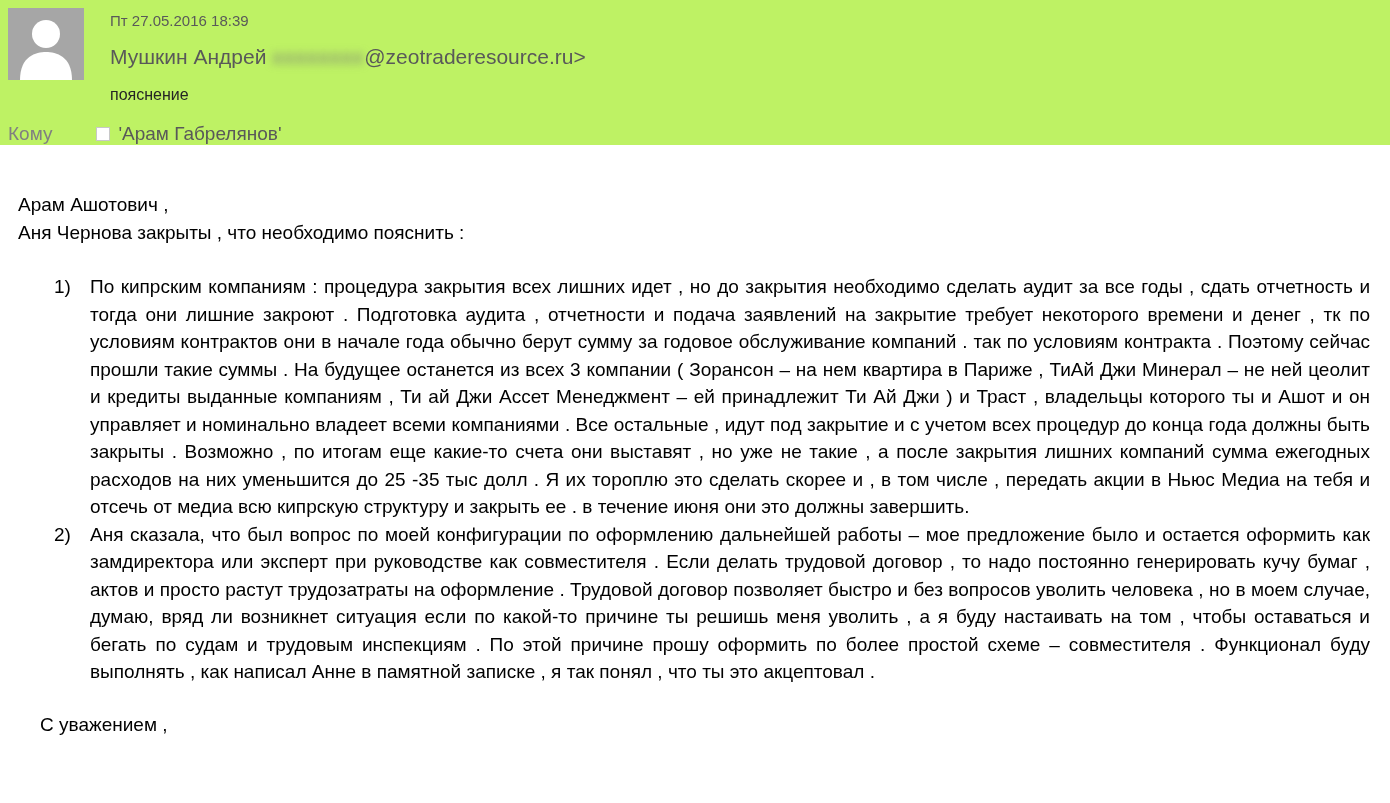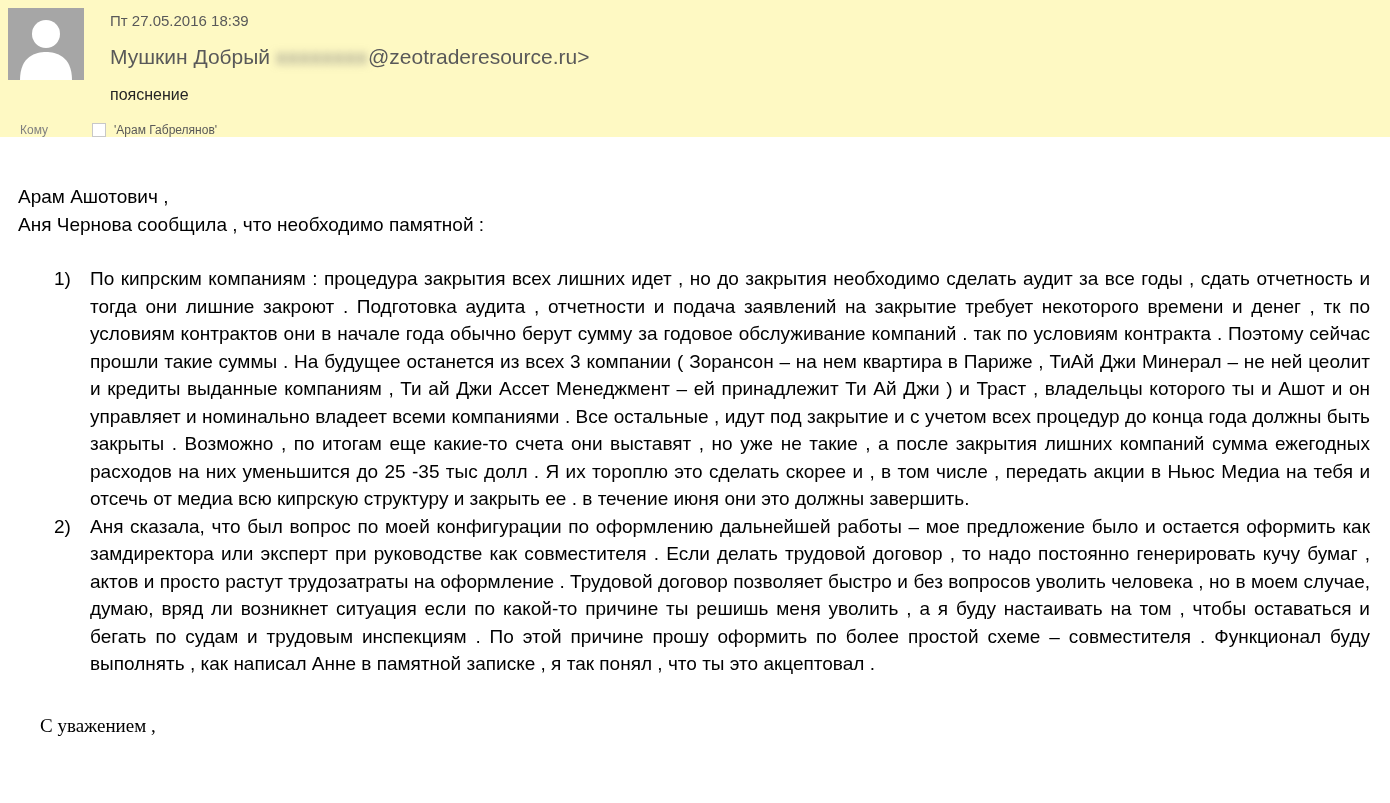--- a/index.html
+++ b/index.html
@@ -7,21 +7,21 @@
   body {
     width: 1390px;
     height: 803px;
     font-family: "Liberation Sans", sans-serif;
     color: #000;
     overflow: hidden;
   }
   .mail-header {
     position: relative;
     padding: 8px 0 0 0;
-    background: #fef9c3;
+    background: #bef264;
   }
   .avatar {
     position: absolute;
     left: 8px;
     top: 8px;
     width: 76px;
     height: 72px;
     background: #a6a6a6;
     overflow: hidden;
   }
@@ -51,22 +51,22 @@
     margin-top: 14px;
     font-size: 16px;
     font-weight: normal;
     color: #252525;
     line-height: 20px;
   }
   .to-row {
     display: flex;
     align-items: center;
     margin-top: 18px;
-    padding-left: 20px;
-    font-size: 12px;
+    padding-left: 8px;
+    font-size: 19px;
     color: #808080;
     text-align: right;
   }
   .to-label { color: #808080; }
   .to-checkbox {
     width: 14px;
     height: 14px;
     border: 1px solid #c8c8c8;
     background: #fff;
     margin-left: 44px;
@@ -93,55 +93,54 @@
   .list-num {
     width: 36px;
     margin-left: 36px;
     flex-shrink: 0;
   }
   .list-text {
     flex: 1;
     text-align: justify;
   }
   .closing-block {
-    margin-top: 34px;
-    font-family: Liberation Serif, serif;
+    margin-top: 25px;
   }
   .closing-line { padding-left: 22px; }
   .signature-line { padding-left: 0; letter-spacing: 1px; }
 </style>
 </head>
 <body>
 
 <div class="mail-header">
   <div class="avatar">
     <svg width="76" height="72" viewBox="0 0 76 72">
       <circle cx="38" cy="26" r="14" fill="#ffffff"></circle>
       <path d="M 12 72 C 12 48 28 44 38 44 C 48 44 64 48 64 72 Z" fill="#ffffff"></path>
     </svg>
   </div>
   <div class="header-text">
     <div class="date-line">Пт 27.05.2016 18:39</div>
     <div class="sender-line">
-      <span>Мушкин Добрый</span>
+      <span>Мушкин Андрей</span>
       <span> </span><span class="obscured">xxxxxxxx</span><span>@zeotraderesource.ru&gt;</span>
     </div>
     <div class="subject-line">пояснение</div>
   </div>
   <div class="to-row">
     <span class="to-label">Кому</span>
     <span class="to-checkbox"></span>
     <span class="recipient">'Арам Габрелянов'</span>
   </div>
 </div>
 
 <div class="email-body">
   <div class="greeting">
     <div>Арам Ашотович ,</div>
-    <div>Аня Чернова сообщила , что необходимо памятной :</div>
+    <div>Аня Чернова закрыты , что необходимо пояснить :</div>
   </div>
 
   <div class="list">
     <div class="list-item">
       <span class="list-num">1)</span>
       <span class="list-text">По кипрским компаниям :  процедура закрытия всех лишних идет , но до закрытия необходимо сделать аудит за все годы , сдать отчетность и тогда они лишние закроют . Подготовка аудита , отчетности и подача заявлений на закрытие требует некоторого времени и денег , тк по условиям контрактов они в начале года обычно берут сумму за годовое обслуживание компаний . так по условиям контракта . Поэтому сейчас прошли такие суммы .  На будущее останется из всех 3 компании ( Зорансон – на нем квартира в Париже , ТиАй Джи Минерал – не ней цеолит и кредиты выданные компаниям , Ти ай Джи Ассет Менеджмент – ей принадлежит Ти Ай Джи ) и Траст , владельцы которого ты и Ашот и он управляет и номинально владеет всеми компаниями .  Все остальные ,  идут под закрытие и с учетом всех процедур  до конца года должны быть закрыты . Возможно , по итогам еще какие-то счета они выставят , но уже не такие , а после закрытия лишних компаний сумма ежегодных расходов на них уменьшится до 25 -35 тыс долл .  Я их тороплю это сделать скорее и , в том числе , передать акции в Ньюс Медиа на тебя и отсечь от медиа всю кипрскую структуру и закрыть ее . в течение июня они это должны завершить.</span>
     </div>
     <div class="list-item">
       <span class="list-num">2)</span>
       <span class="list-text">Аня сказала, что был вопрос по моей конфигурации по оформлению дальнейшей работы – мое предложение было и остается оформить как замдиректора или эксперт при руководстве как совместителя . Если делать трудовой договор , то надо постоянно генерировать кучу бумаг , актов и просто растут трудозатраты на оформление .  Трудовой договор позволяет быстро и без вопросов уволить человека , но в моем случае, думаю, вряд ли возникнет ситуация если по какой-то причине ты решишь меня уволить , а я буду настаивать на том , чтобы оставаться и бегать по судам и трудовым инспекциям . По этой причине прошу оформить по более простой схеме – совместителя .  Функционал буду выполнять , как написал Анне в памятной записке , я так понял , что ты это акцептовал .</span>

